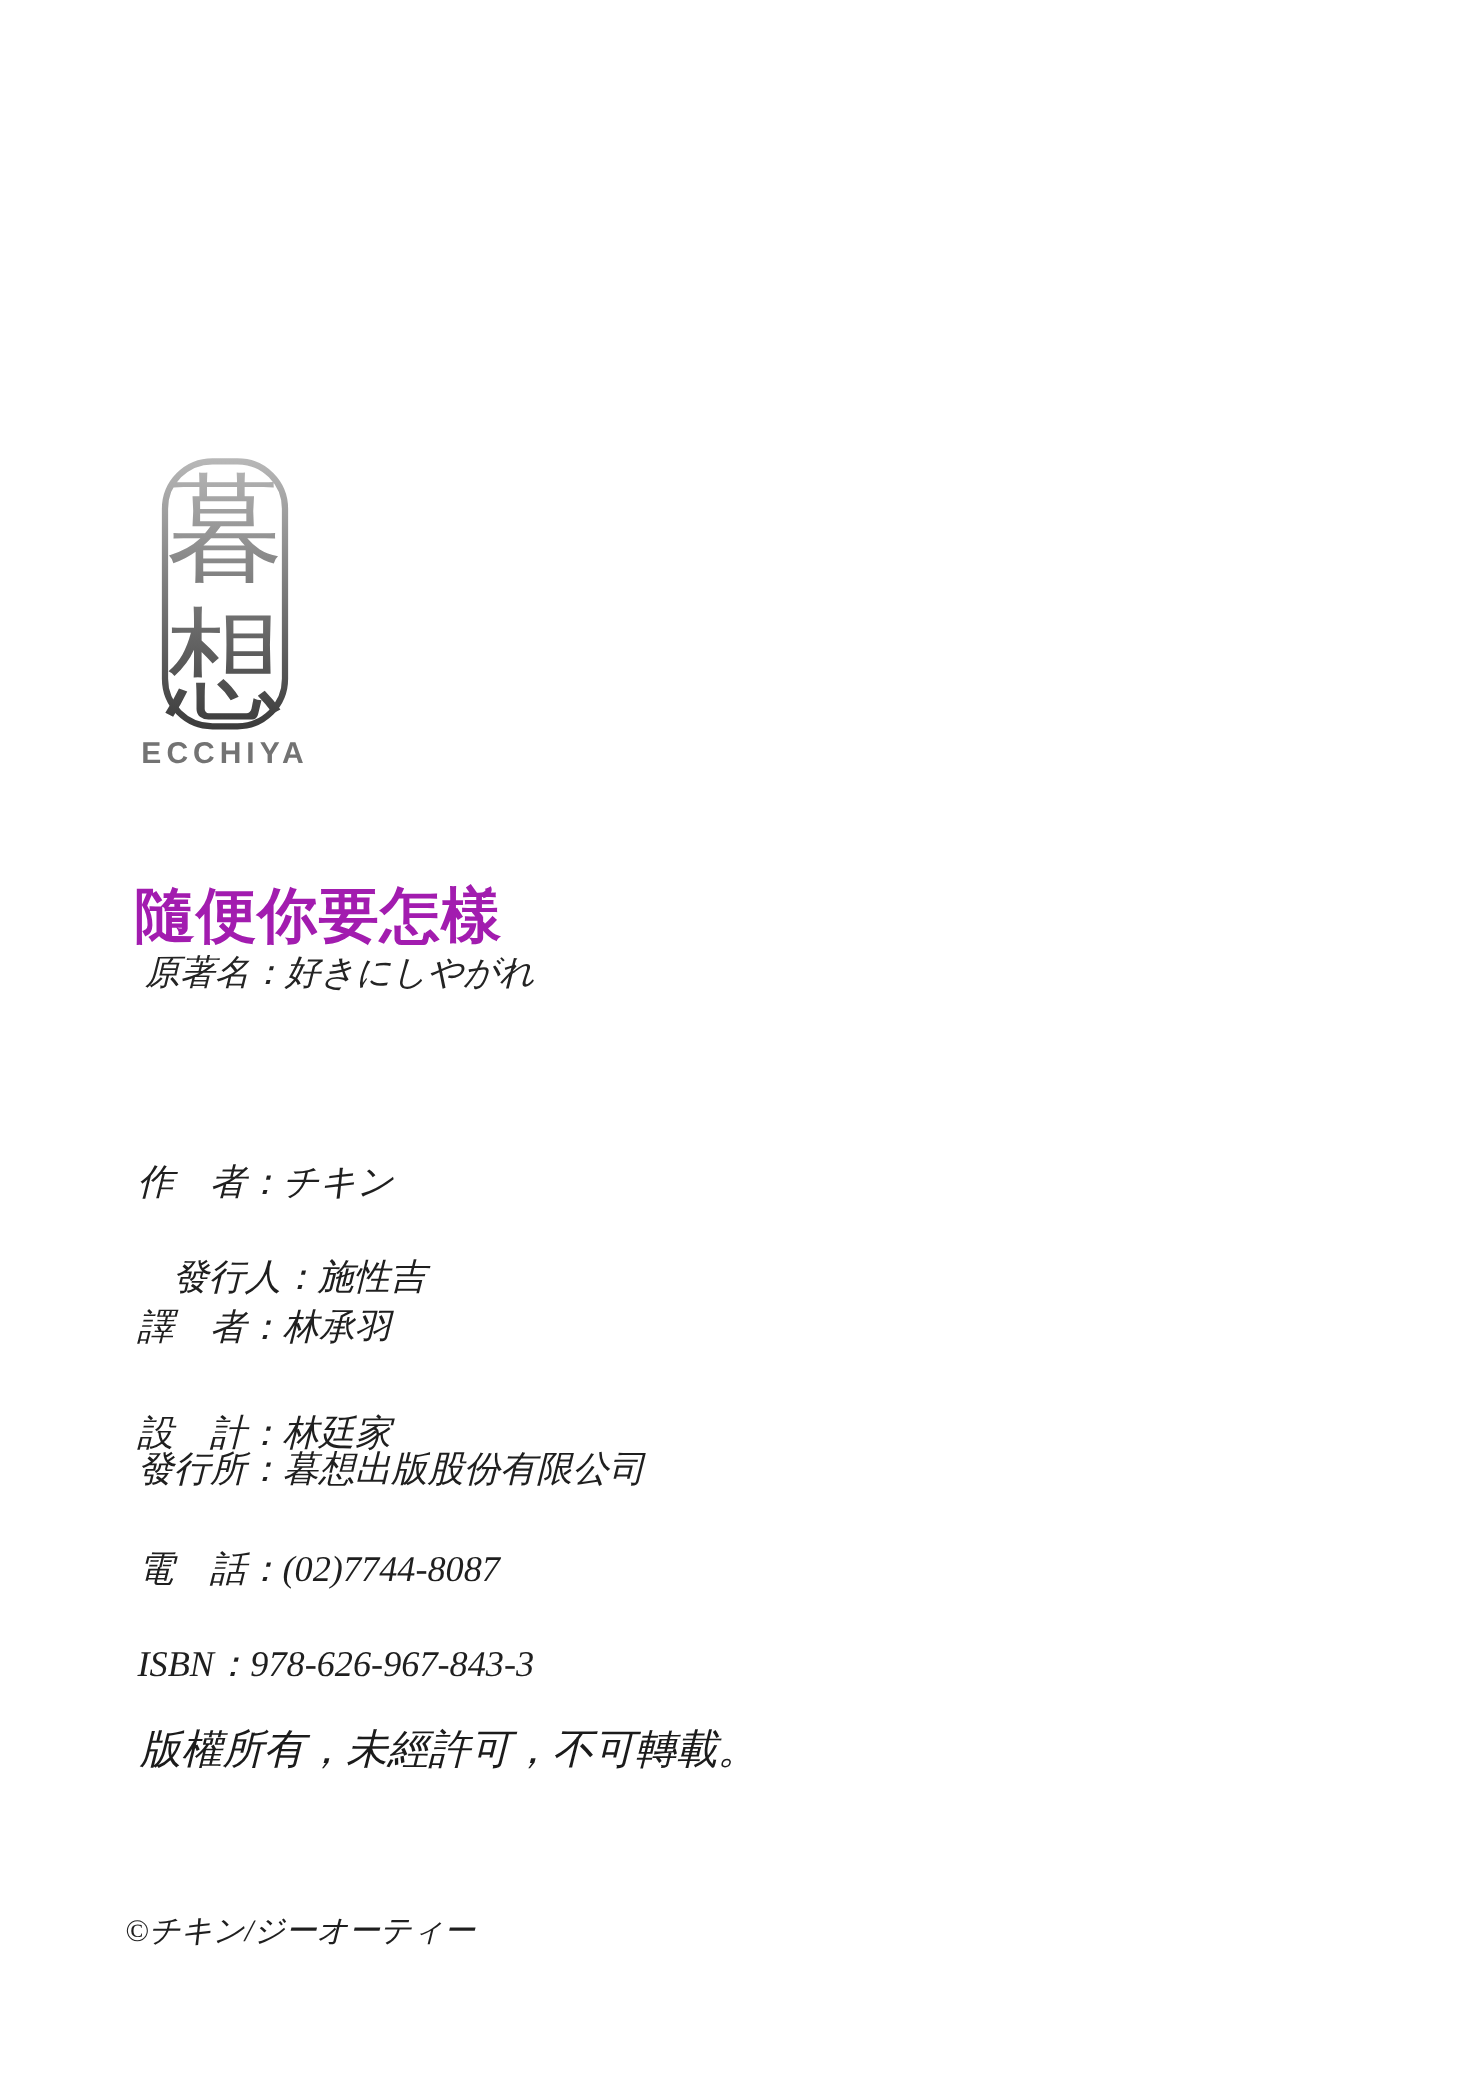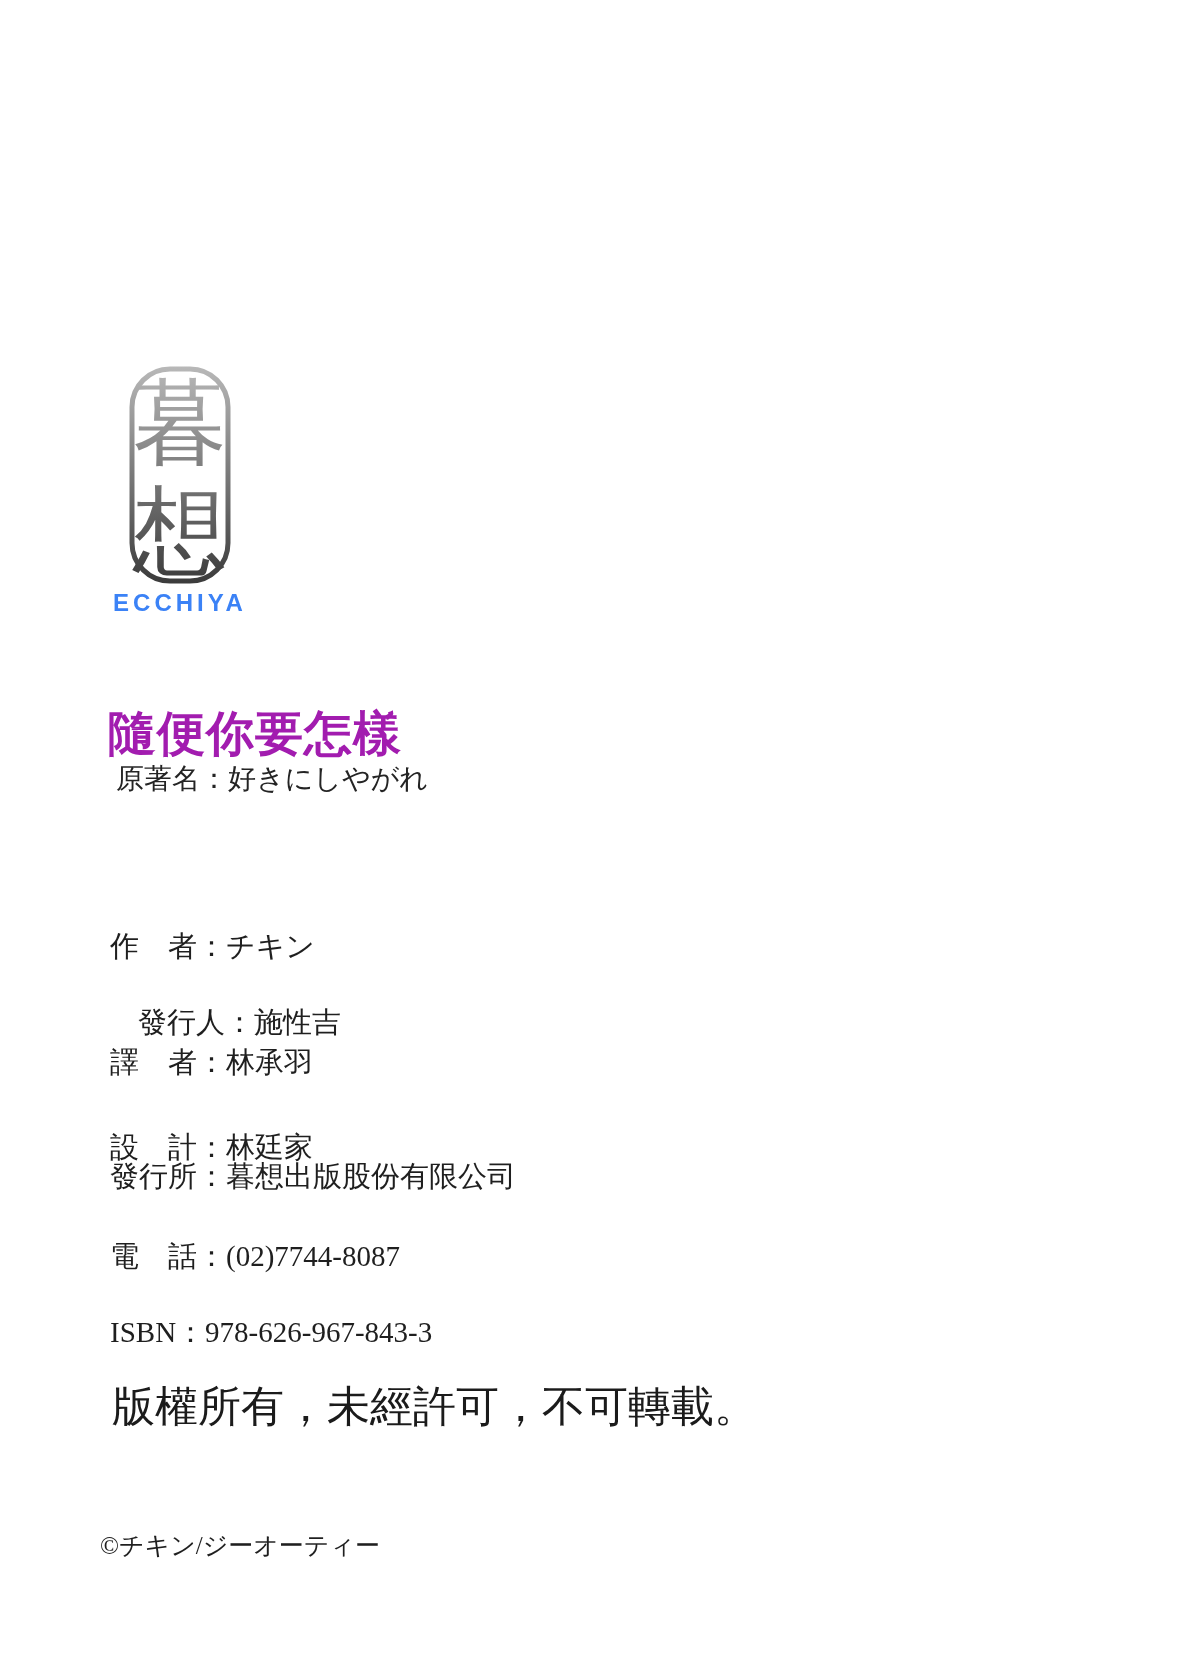--- a/index.html
+++ b/index.html
@@ -17,52 +17,53 @@
   .wordmark {
     position: absolute;
     left: -24px;
     top: 224px;
     width: 152px;
     text-align: center;
     font-family: "Liberation Sans", "DejaVu Sans", sans-serif;
     font-weight: 700;
     font-size: 24px;
     letter-spacing: 4px;
-    color: #3b82f6;
+    color: #737373;
     white-space: pre;
   }
   .title {
     position: absolute;
     left: 108px; top: 708px;
     margin: 0;
     font-size: 48px;
     font-weight: 700;
     line-height: 1.1;
     color: #a21caf;
     letter-spacing: 1px;
     white-space: pre;
   }
   .line {
     position: absolute;
     font-size: 29px;
     line-height: 1.15;
     color: #1f1f1f;
     white-space: pre;
+    font-style: italic;
   }
   .subtitle   { left: 116px; top: 763px; font-size: 28px; color: #242424; }
   .edition    { left: 110px; top: 856px; }
   .author     { left: 110px; top: 930px; }
   .pubperson  { left: 110px; top: 1006px; margin-left: 28px; }
   .translator { left: 110px; top: 1046px; }
   .designer   { left: 110px; top: 1086px; margin-top: 45px; }
   .office     { left: 110px; top: 1160px; }
   .address    { left: 110px; top: 1200px; }
   .phone      { left: 110px; top: 1240px; }
   .isbn       { left: 110px; top: 1316px; }
-  .copyright  { left: 112px; top: 1382px; font-size: 43px; color: #1b1b1b; }
+  .copyright  { left: 112px; top: 1382px; font-size: 33px; color: #1b1b1b; }
   .creditline { left: 100px; top: 1532px; font-size: 25px; }
 </style>
 </head>
 <body>
 
 <div class="page">
 
   <div class="logo">
     <svg class="seal" viewBox="0 0 104 220" xmlns="http://www.w3.org/2000/svg">
       <defs>

